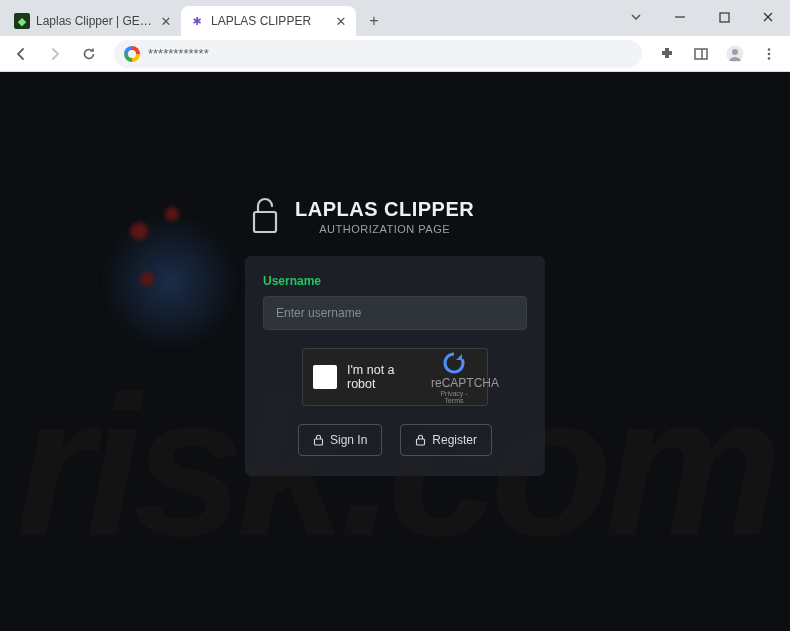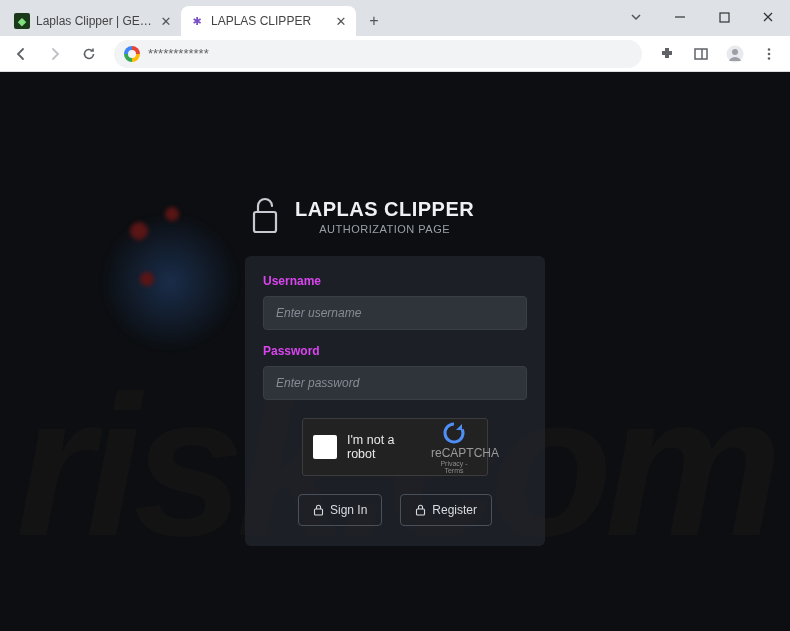--- a/index.html
+++ b/index.html
@@ -127,31 +127,30 @@
   .card-header .titles p {
     color:#9aa0a8; font-size:11px; letter-spacing:0.5px; margin-top:2px;text-align:center;
   }
 
   .panel {
     background:rgba(32,36,42,0.80);
     border-radius:6px;
     padding:18px 18px 20px;
   }
   .field-label {
-    color:#d946ef; font-size:12px; font-weight:600; margin-bottom:8px;
+    color:#22c55e; font-size:12px; font-weight:600; margin-bottom:8px;
   }
   .text-input {
     width:100%; height:34px;
     background:#2f343b;
     border:1px solid #3a3f47;
     border-radius:4px;
     padding:0 12px;
     color:#cfd3d9;
     font-size:12px;
-    font-style:italic;
   }
   .text-input::placeholder { color:#868c95; }
   .field + .field { margin-top:14px; }
 
   .recaptcha {
     margin-top:18px;
     width:186px; height:58px;
     background:#222222;
     border:1px solid #3c3c3c;
     border-radius:3px;
@@ -297,24 +296,20 @@
       <div class="titles">
         <h1>LAPLAS CLIPPER</h1>
         <p>AUTHORIZATION PAGE</p>
       </div>
     </div>
 
     <div class="panel">
       <div class="field">
         <div class="field-label">Username</div>
         <input class="text-input" type="text" placeholder="Enter username" style="">
-      </div>
-      <div class="field">
-        <div class="field-label">Password</div>
-        <input class="text-input" type="password" placeholder="Enter password" style="">
       </div>
 
       <div class="recaptcha">
         <div class="chk"></div>
         <div class="txt">I'm not a robot</div>
         <div class="badge">
           <div class="arrow">
             <svg width="26" height="26" viewBox="0 0 26 26">
               <path d="M13 4 a9 9 0 1 0 8.2 5.3" stroke="#4f8ef7" stroke-width="3" fill="none"></path>
               <path d="M21 4 v6 h-6" fill="#4f8ef7"></path>

